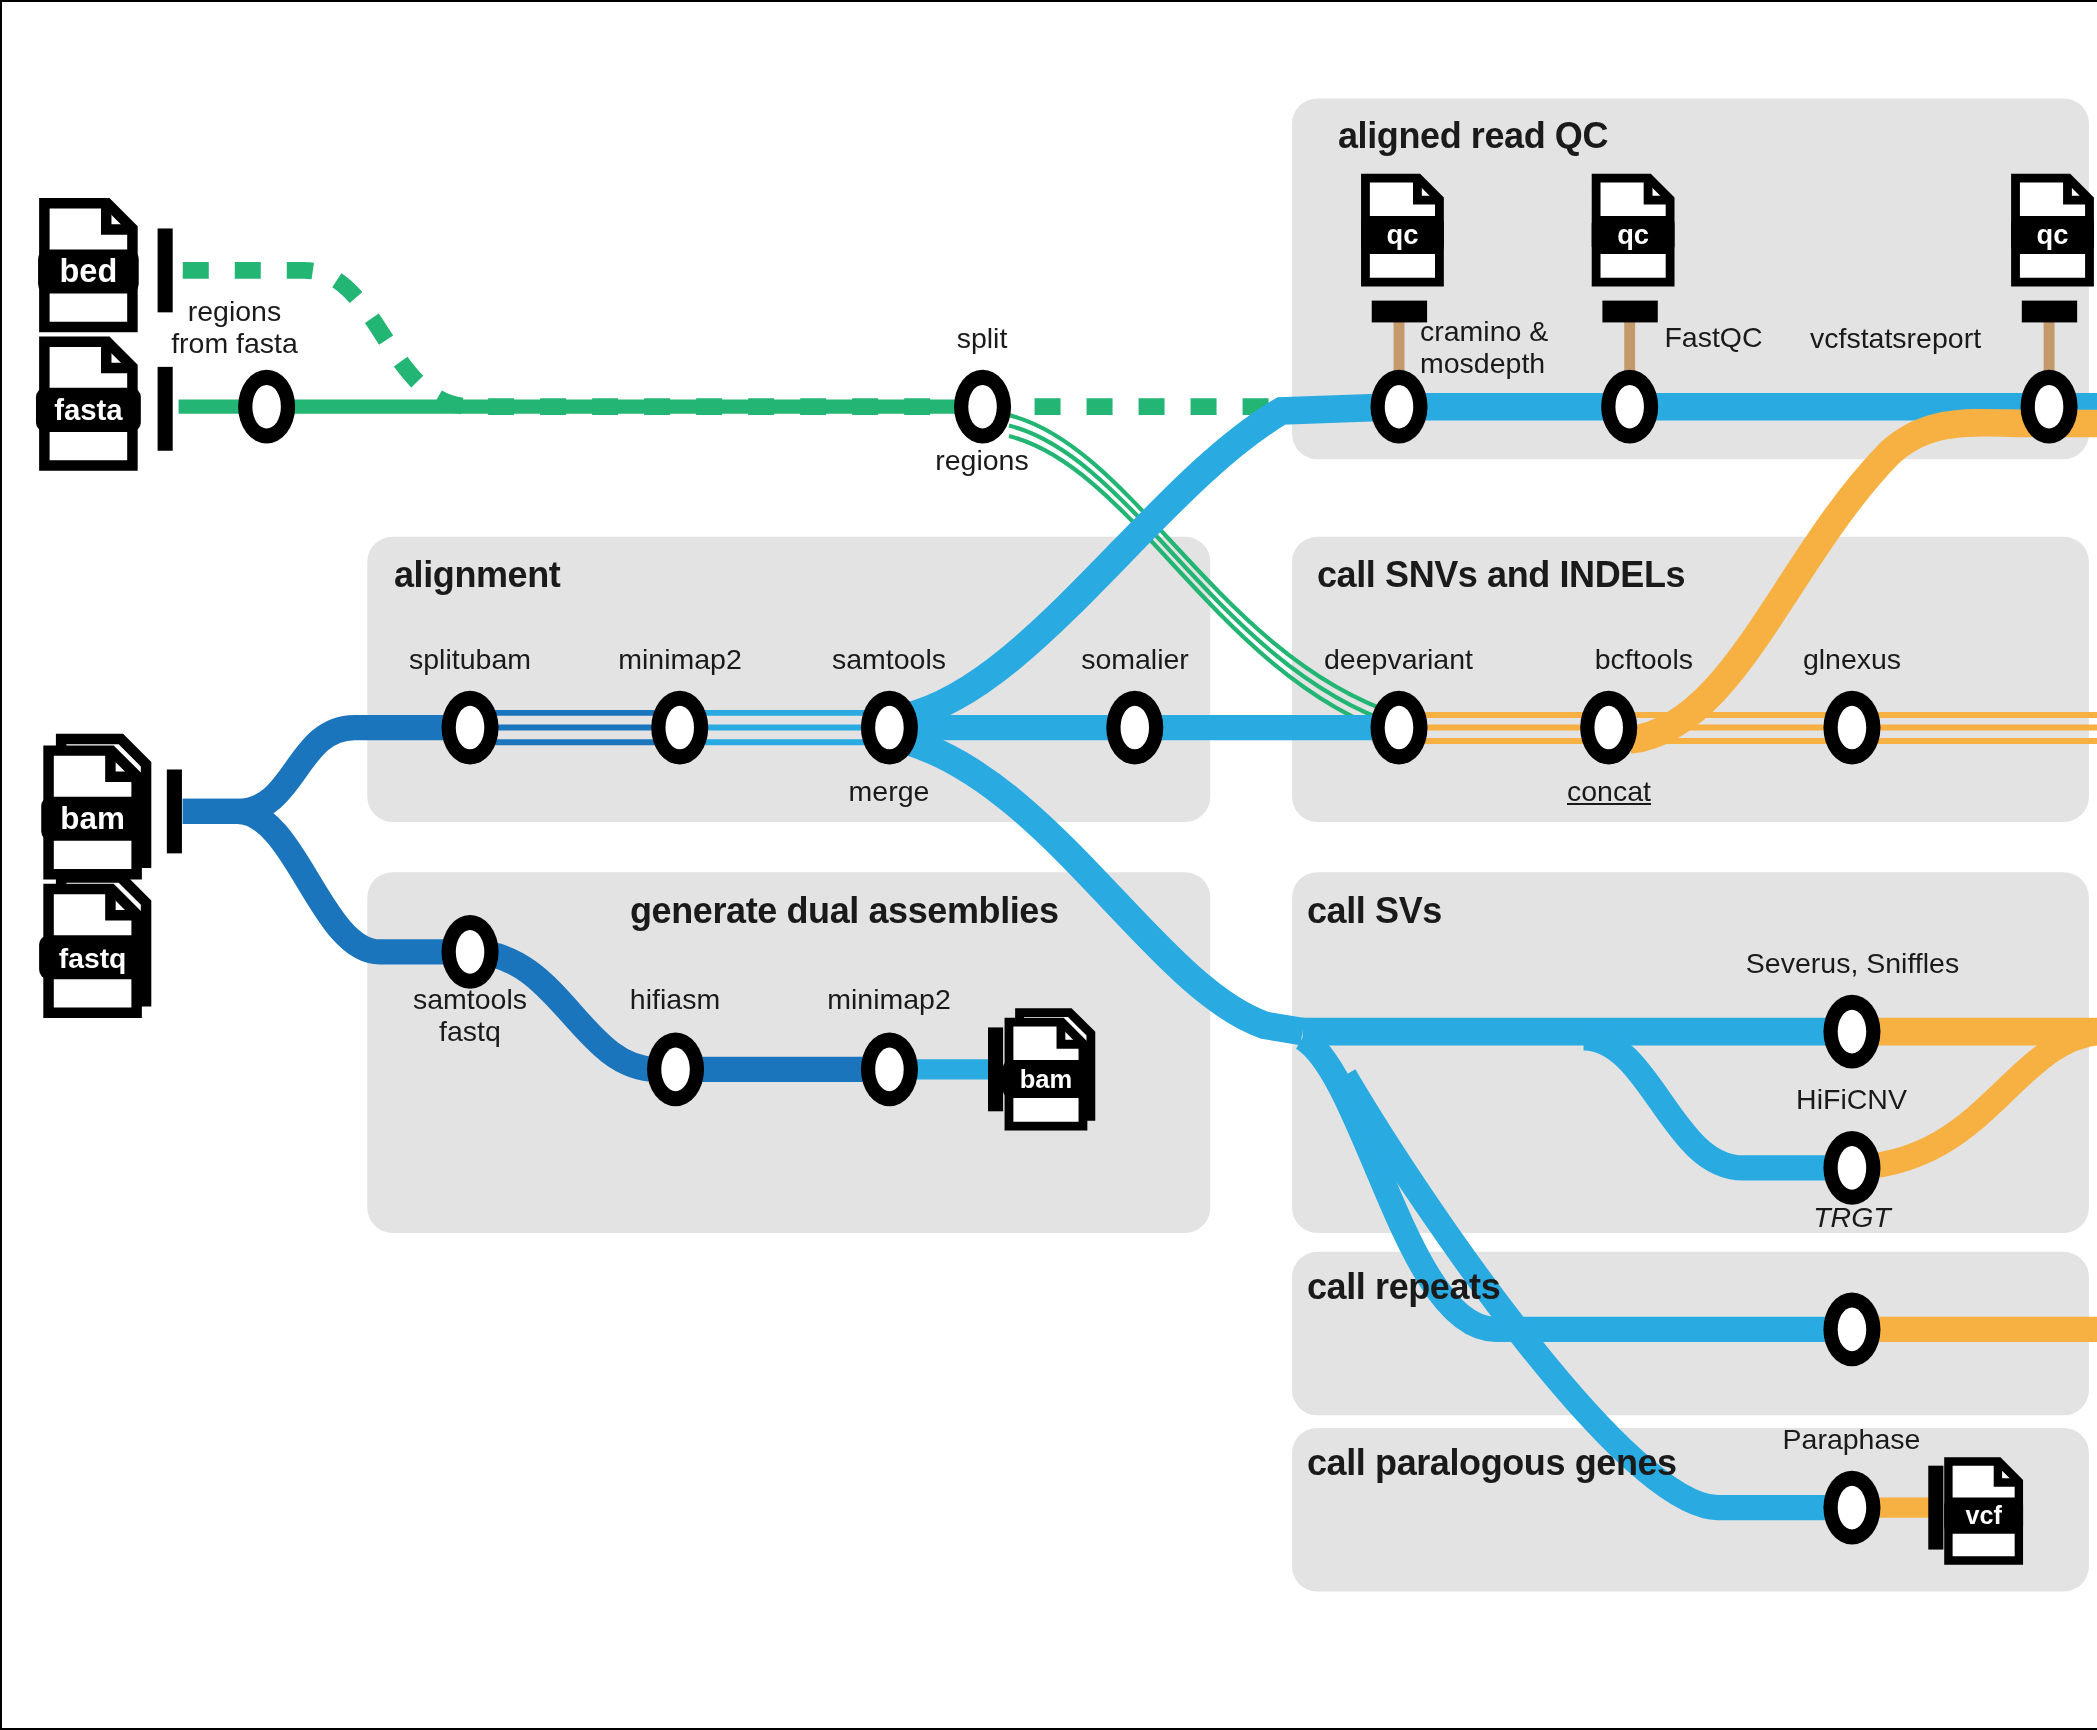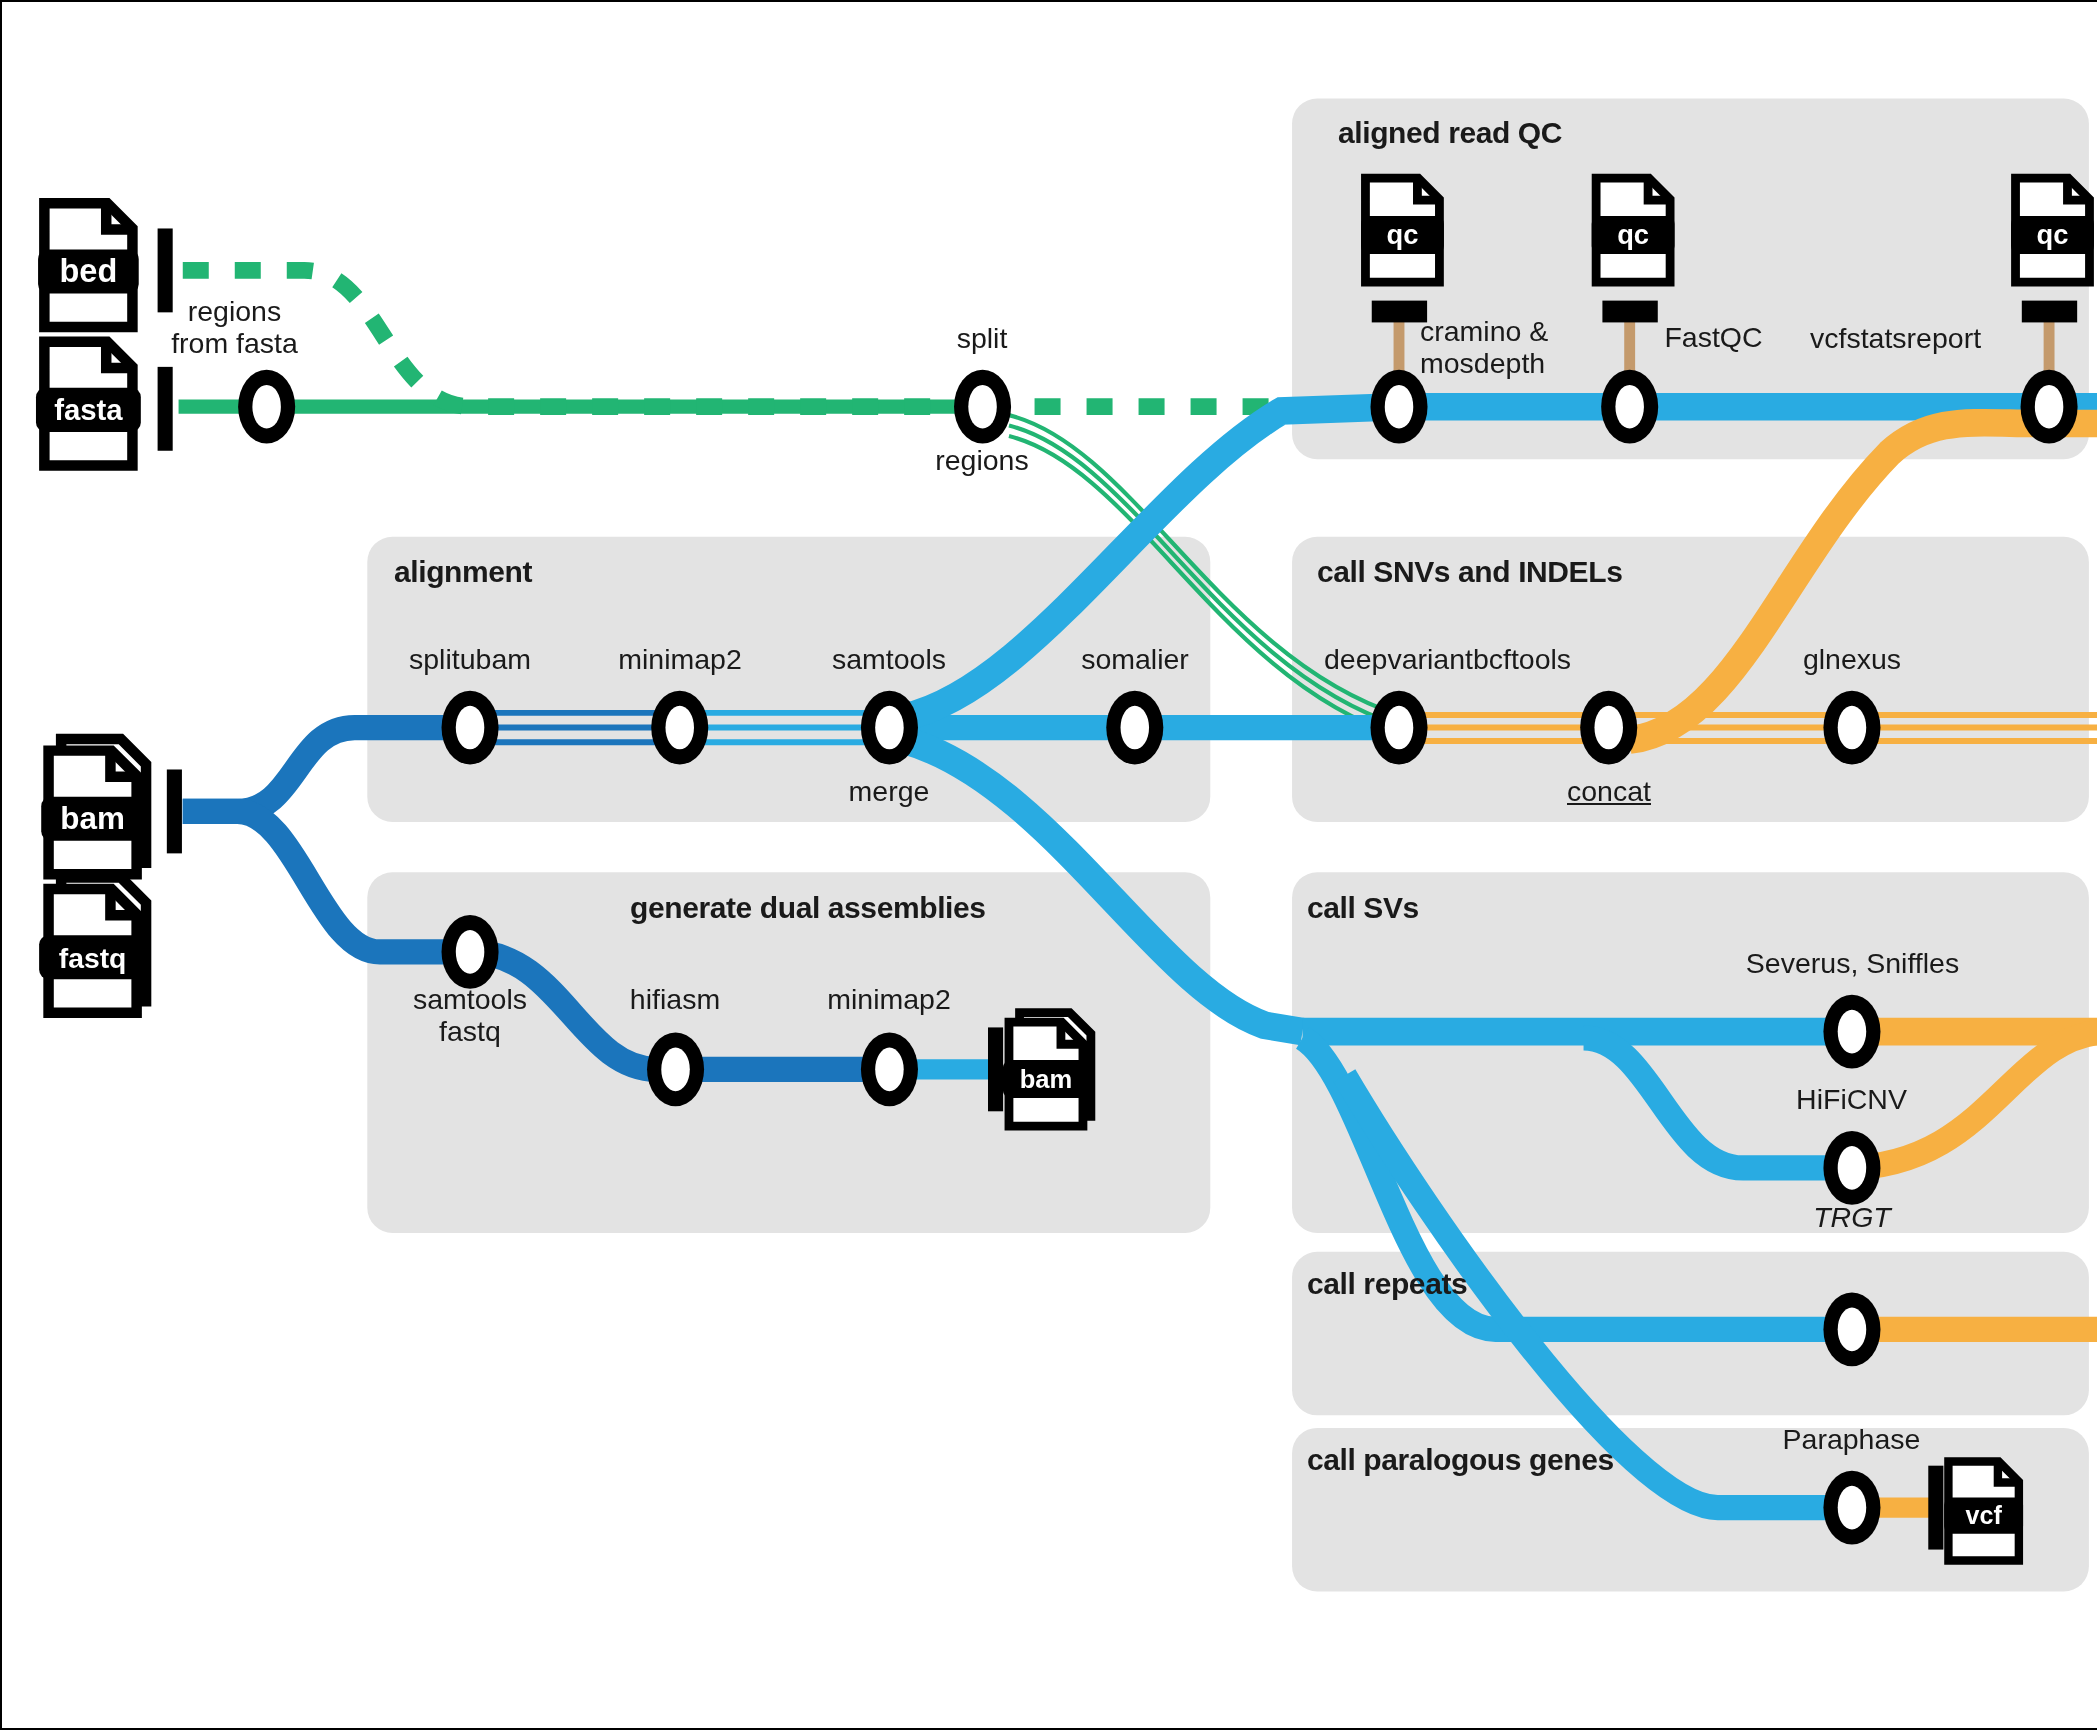--- a/index.html
+++ b/index.html
@@ -1,20 +1,20 @@
 <!DOCTYPE html>
 <html style="font-size:6.7px"><head>
 <meta charset="utf-8">
 <style>
   html,body{margin:0;padding:0;background:#ffffff;}
   body{font-family:"Liberation Sans",sans-serif;}
   #stage{position:relative;width:3356px;height:1730px;background:#fff;border:2.5px solid #000;box-sizing:border-box;overflow:hidden;}
   svg.layer{position:absolute;left:0;top:0;width:3356px;height:1730px;}
   .lbl{position:absolute;color:#1a1a1a;white-space:pre;line-height:1.12;font-family:"Liberation Sans",sans-serif;}
-  .panel-title{font-size:30px;font-weight:700;letter-spacing:-0.4px;}
+  .panel-title{font-size:36px;font-weight:700;letter-spacing:-0.4px;}
   .node-label{font-size:28.5px;font-weight:400;text-align:center;}
   .ftxt{font-family:"Liberation Sans",sans-serif;font-weight:700;fill:#fff;}
 </style>
 </head>
 <body>
 
 <div id="stage">
 
   <svg class="layer" viewBox="0 0 8000 4125">
     <defs>
@@ -351,21 +351,21 @@
   <div class="lbl node-label" style="left:1636px;top:320px;width:151px;text-align:center;">FastQC</div>
   <div class="lbl node-label" style="left:1808px;top:321px;width:252px;text-align:left;">vcfstatsreport</div>
 
   <div class="lbl node-label" style="left:384px;top:642px;width:168px;">splitubam</div>
   <div class="lbl node-label" style="left:594px;top:642px;width:168px;">minimap2</div>
   <div class="lbl node-label" style="left:803px;top:642px;width:168px;">samtools</div>
   <div class="lbl node-label" style="left:803px;top:774px;width:168px;">merge</div>
   <div class="lbl node-label" style="left:1049px;top:642px;width:168px;">somalier</div>
 
   <div class="lbl node-label" style="left:1298px;top:642px;width:197px;">deepvariant</div>
-  <div class="lbl node-label" style="left:1436px;top:642px;width:168px;">bcftools</div>
+  <div class="lbl node-label" style="left:1523px;top:642px;width:168px;text-align:right;">bcftools</div>
   <div class="lbl node-label" style="left:1523px;top:774px;width:168px;text-decoration:underline;">concat</div>
   <div class="lbl node-label" style="left:1766px;top:642px;width:168px;">glnexus</div>
 
   <div class="lbl node-label" style="left:384px;top:982px;width:168px;">samtools
 fastq</div>
   <div class="lbl node-label" style="left:589px;top:982px;width:168px;">hifiasm</div>
   <div class="lbl node-label" style="left:803px;top:982px;width:168px;">minimap2</div>
 
   <div class="lbl node-label" style="left:1712px;top:946px;width:277px;">Severus, Sniffles</div>
   <div class="lbl node-label" style="left:1753px;top:1082px;width:193px;">HiFiCNV</div>

